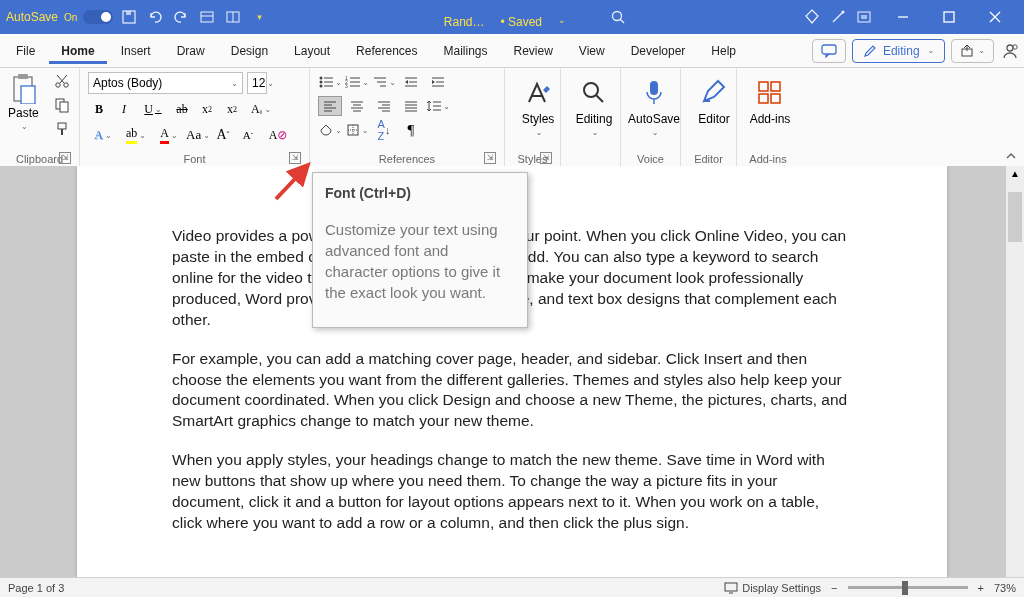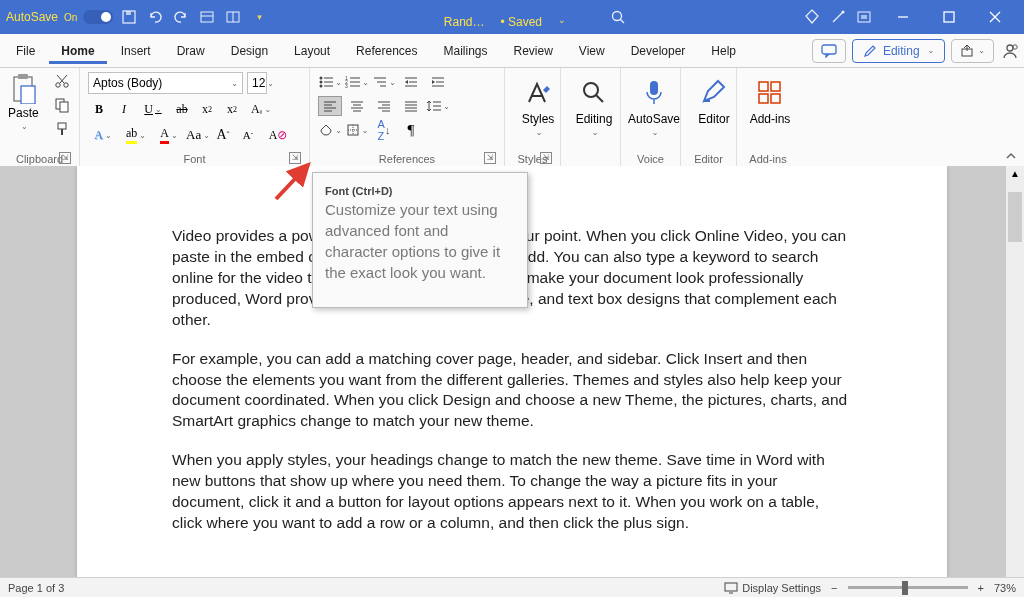--- a/index.html
+++ b/index.html
@@ -65,21 +65,21 @@
 .vscroll-thumb { position: absolute; top: 26px; right: 2px; width: 14px; height: 50px; background: #ccc; }
 
 
 .statusbar { position: absolute; bottom: 0; left: 0; right: 0; height: 20px; background: #f3f3f3; border-top: 1px solid #d0d0d0; display: flex; align-items: center; padding: 0 8px; font-size: 11px; color: #444; }
 .status-right { margin-left: auto; display: flex; align-items: center; gap: 10px; padding-left: 48px; }
 .zoom-slider { width: 120px; height: 3px; background: #aaa; position: relative; }
 .zoom-thumb { position: absolute; width: 6px; height: 14px; background: #666; top: -5px; left: 54px; }
 
 
 .tooltip { position: absolute; top: 172px; left: 312px; width: 216px; background: #fafafa; border: 1px solid #bbb; box-shadow: 2px 2px 6px rgba(0,0,0,0.25); padding: 12px 12px; z-index: 50; }
-.tooltip-title { font-weight: bold; color: #444; margin-bottom: 2px; font-size: 11px; }
+.tooltip-title { font-weight: bold; color: #444; margin-bottom: 18px; font-size: 14px; }
 .tooltip-body { font-size: 15px; color: #7a7a7a; line-height: 1.4; margin-bottom: 12px; }
 
 
 .arrow-annot { position: absolute; top: 157px; left: 268px; z-index: 60; }
 
 .chev { font-size: 8px; color: #666; margin-left: 2px; }
 .collapse-caret { position: absolute; right: 6px; bottom: 4px; cursor:pointer; }
 
 svg { display: block; }
 </style>

